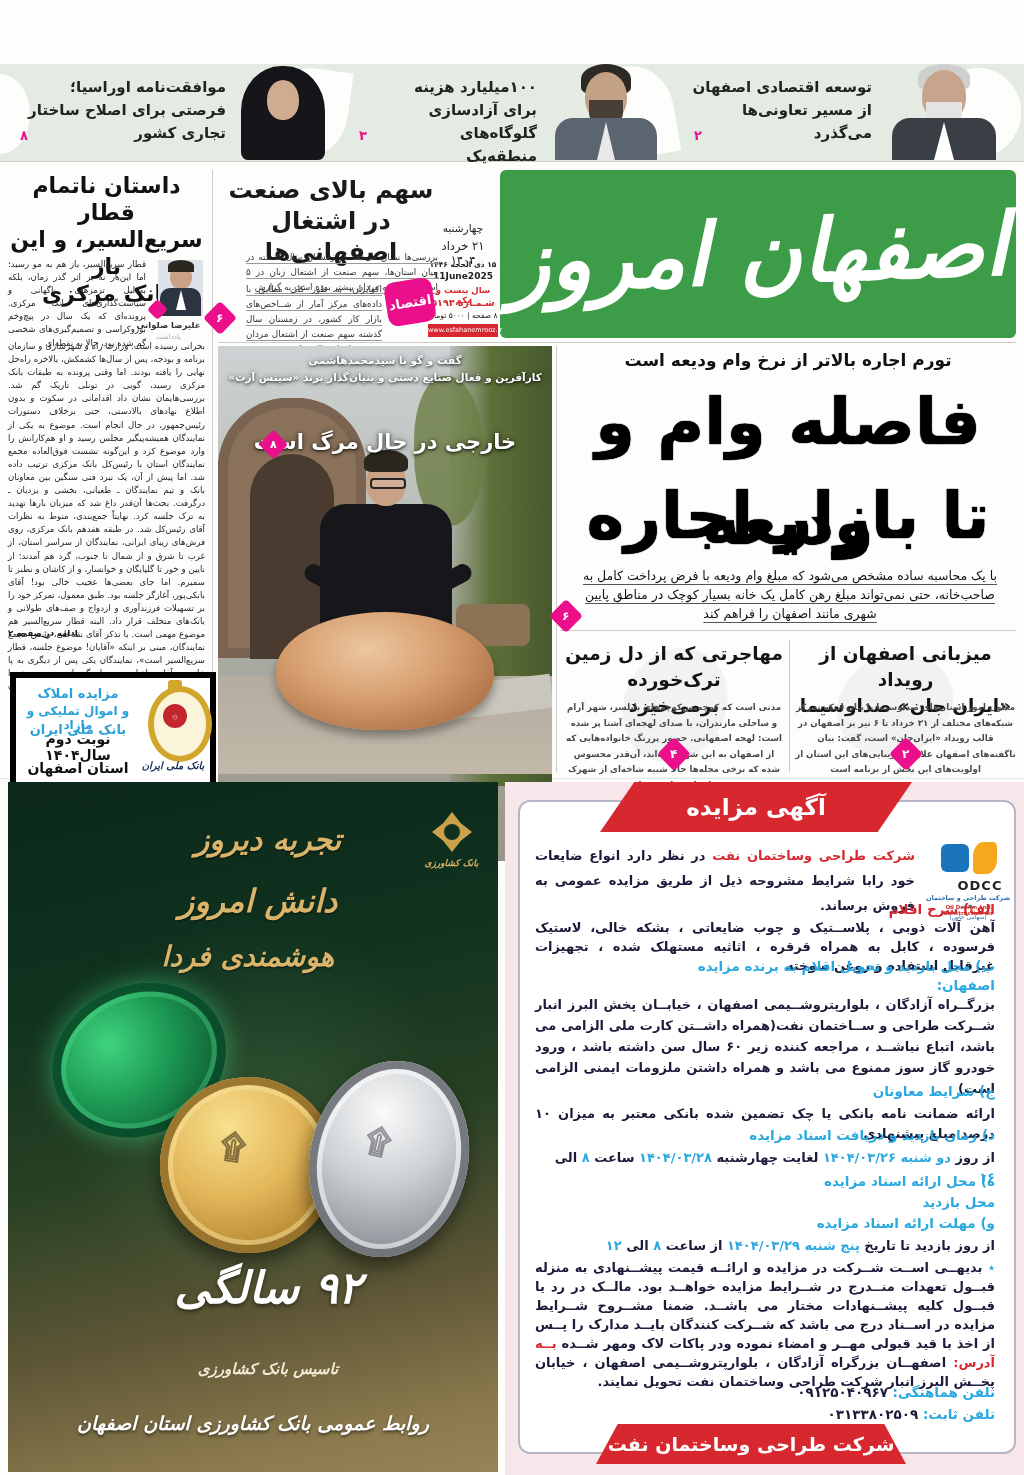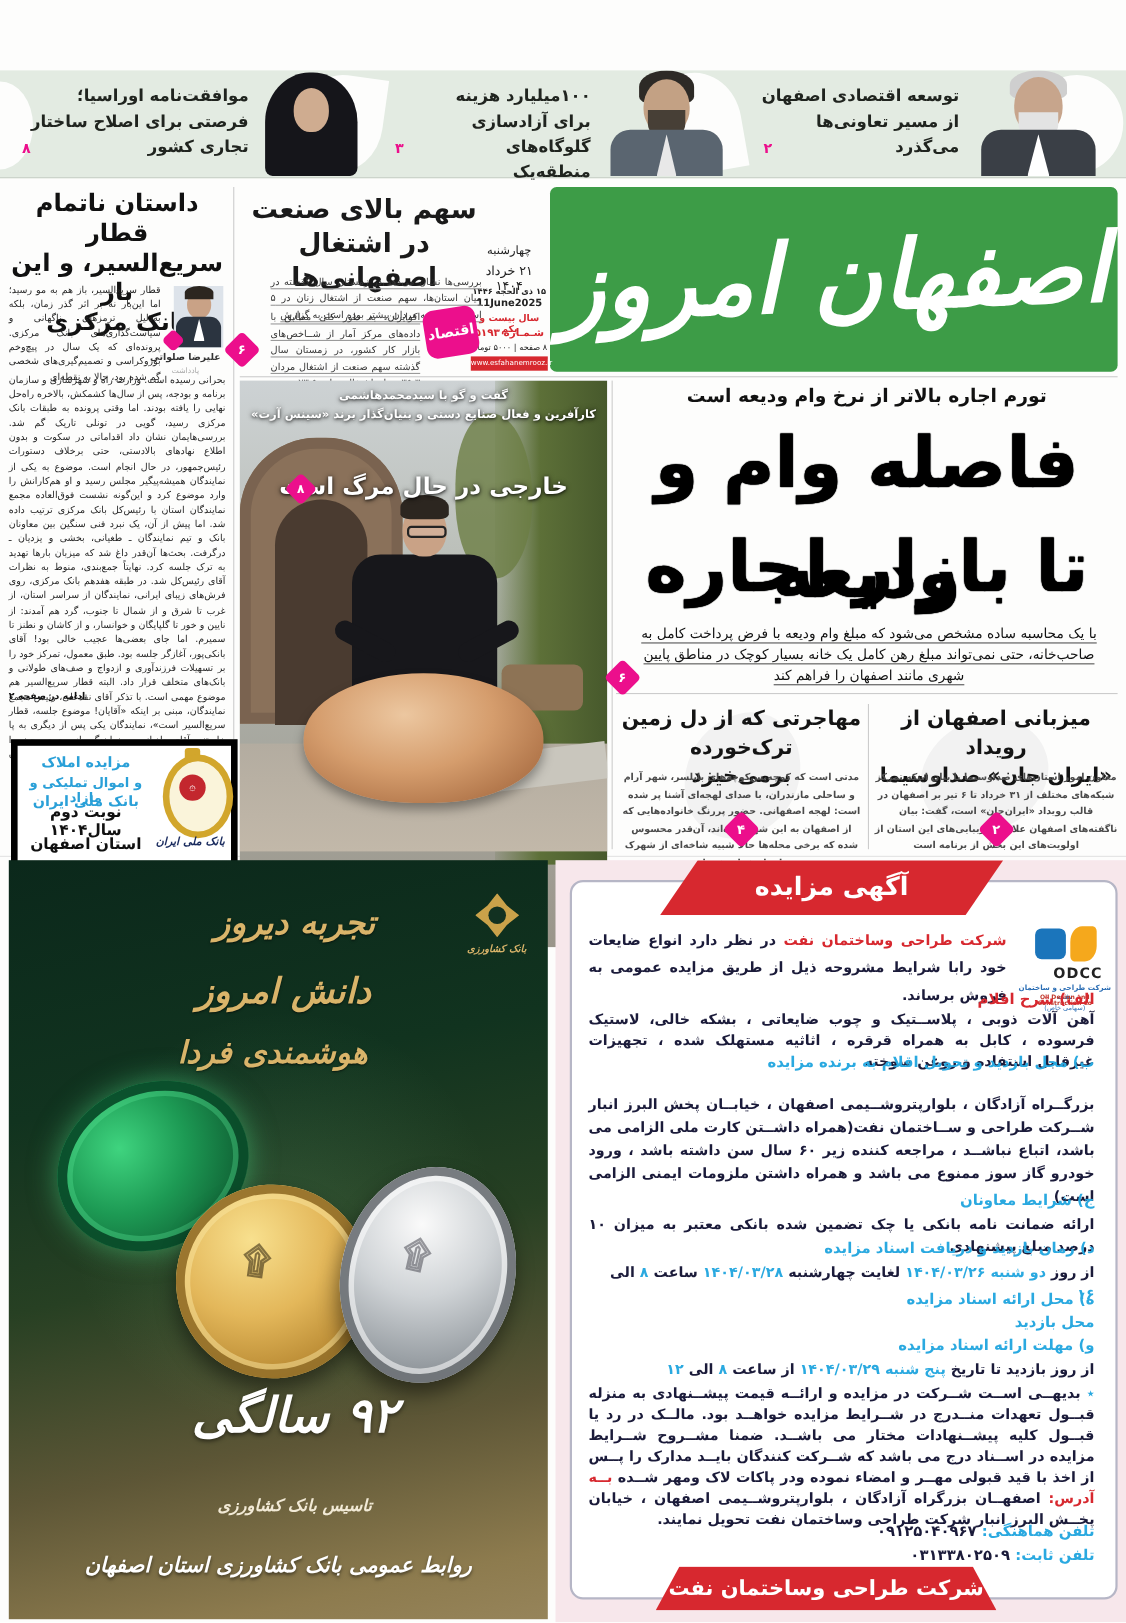--- a/index.html
+++ b/index.html
@@ -358,20 +358,21 @@
     <div class="abs odcc-en">Oil Design and Construction Co</div>
     <div class="abs odcc-type">(سهامی خاص)</div>
   </div>
 
   <div class="au-t" style="top:843px;width:380px;line-height:25px;">
     <span class="red-h">شرکت طراحی وساختمان نفت</span><span> در نظر دارد انواع ضایعات خود رابا شرایط مشروحه ذیل از طریق مزایده عمومی به فروش برساند.</span>
   </div>
   <div class="au-h red-h" style="top:900px;">الف) شرح اقلام</div>
   <div class="au-t" style="top:918px;line-height:19px;">آهن آلات ذوبی ، پلاســتیک و چوب ضایعاتی ، بشکه خالی، لاستیک فرسوده ، کابل به همراه قرقره ، اثاثیه مستهلک شده ، تجهیزات غیرقابل استفاده و روغن سوخته</div>
   <div class="au-h blue-h" style="top:957px;">ب) محل بازدید و تحویل اقلام به برنده مزایده</div>
+  <div class="au-h blue-h" style="top:976px;">اصفهان:</div>
   <div class="au-t" style="top:994px;line-height:21px;">بزرگــراه آزادگان ، بلوارپتروشــیمی اصفهان ، خیابــان پخش البرز انبار شــرکت طراحی و ســاختمان نفت(همراه داشــتن کارت ملی الزامی می باشد، اتباع نباشــد ، مراجعه کننده زیر ۶۰ سال سن داشته باشد ، ورود خودرو گاز سوز ممنوع می باشد و همراه داشتن ملزومات ایمنی الزامی است)</div>
   <div class="au-h blue-h" style="top:1082px;">ج) شرایط معاونان</div>
   <div class="au-t" style="top:1104px;">ارائه ضمانت نامه بانکی یا چک تضمین شده بانکی معتبر به میزان ۱۰ درصد مبلغ پیشنهادی</div>
   <div class="au-h blue-h" style="top:1126px;">د) زمان بازدید و دریافت اسناد مزایده</div>
   <div class="au-t" style="top:1148px;text-align:right;">
     <span>از روز </span><span class="blue-s">دو شنبه ۱۴۰۴/۰۳/۲۶</span><span> لغایت چهارشنبه </span><span class="blue-s">۱۴۰۴/۰۳/۲۸</span><span> ساعت </span><span class="blue-s">۸</span><span> الی </span><span class="blue-s">۱۶</span>
   </div>
   <div class="au-h blue-h" style="top:1193px;">محل بازدید</div>
   <div class="au-h blue-h" style="top:1172px;">ه) محل ارائه اسناد مزایده</div>
   <div class="au-h blue-h" style="top:1214px;">و) مهلت ارائه اسناد مزایده</div>

